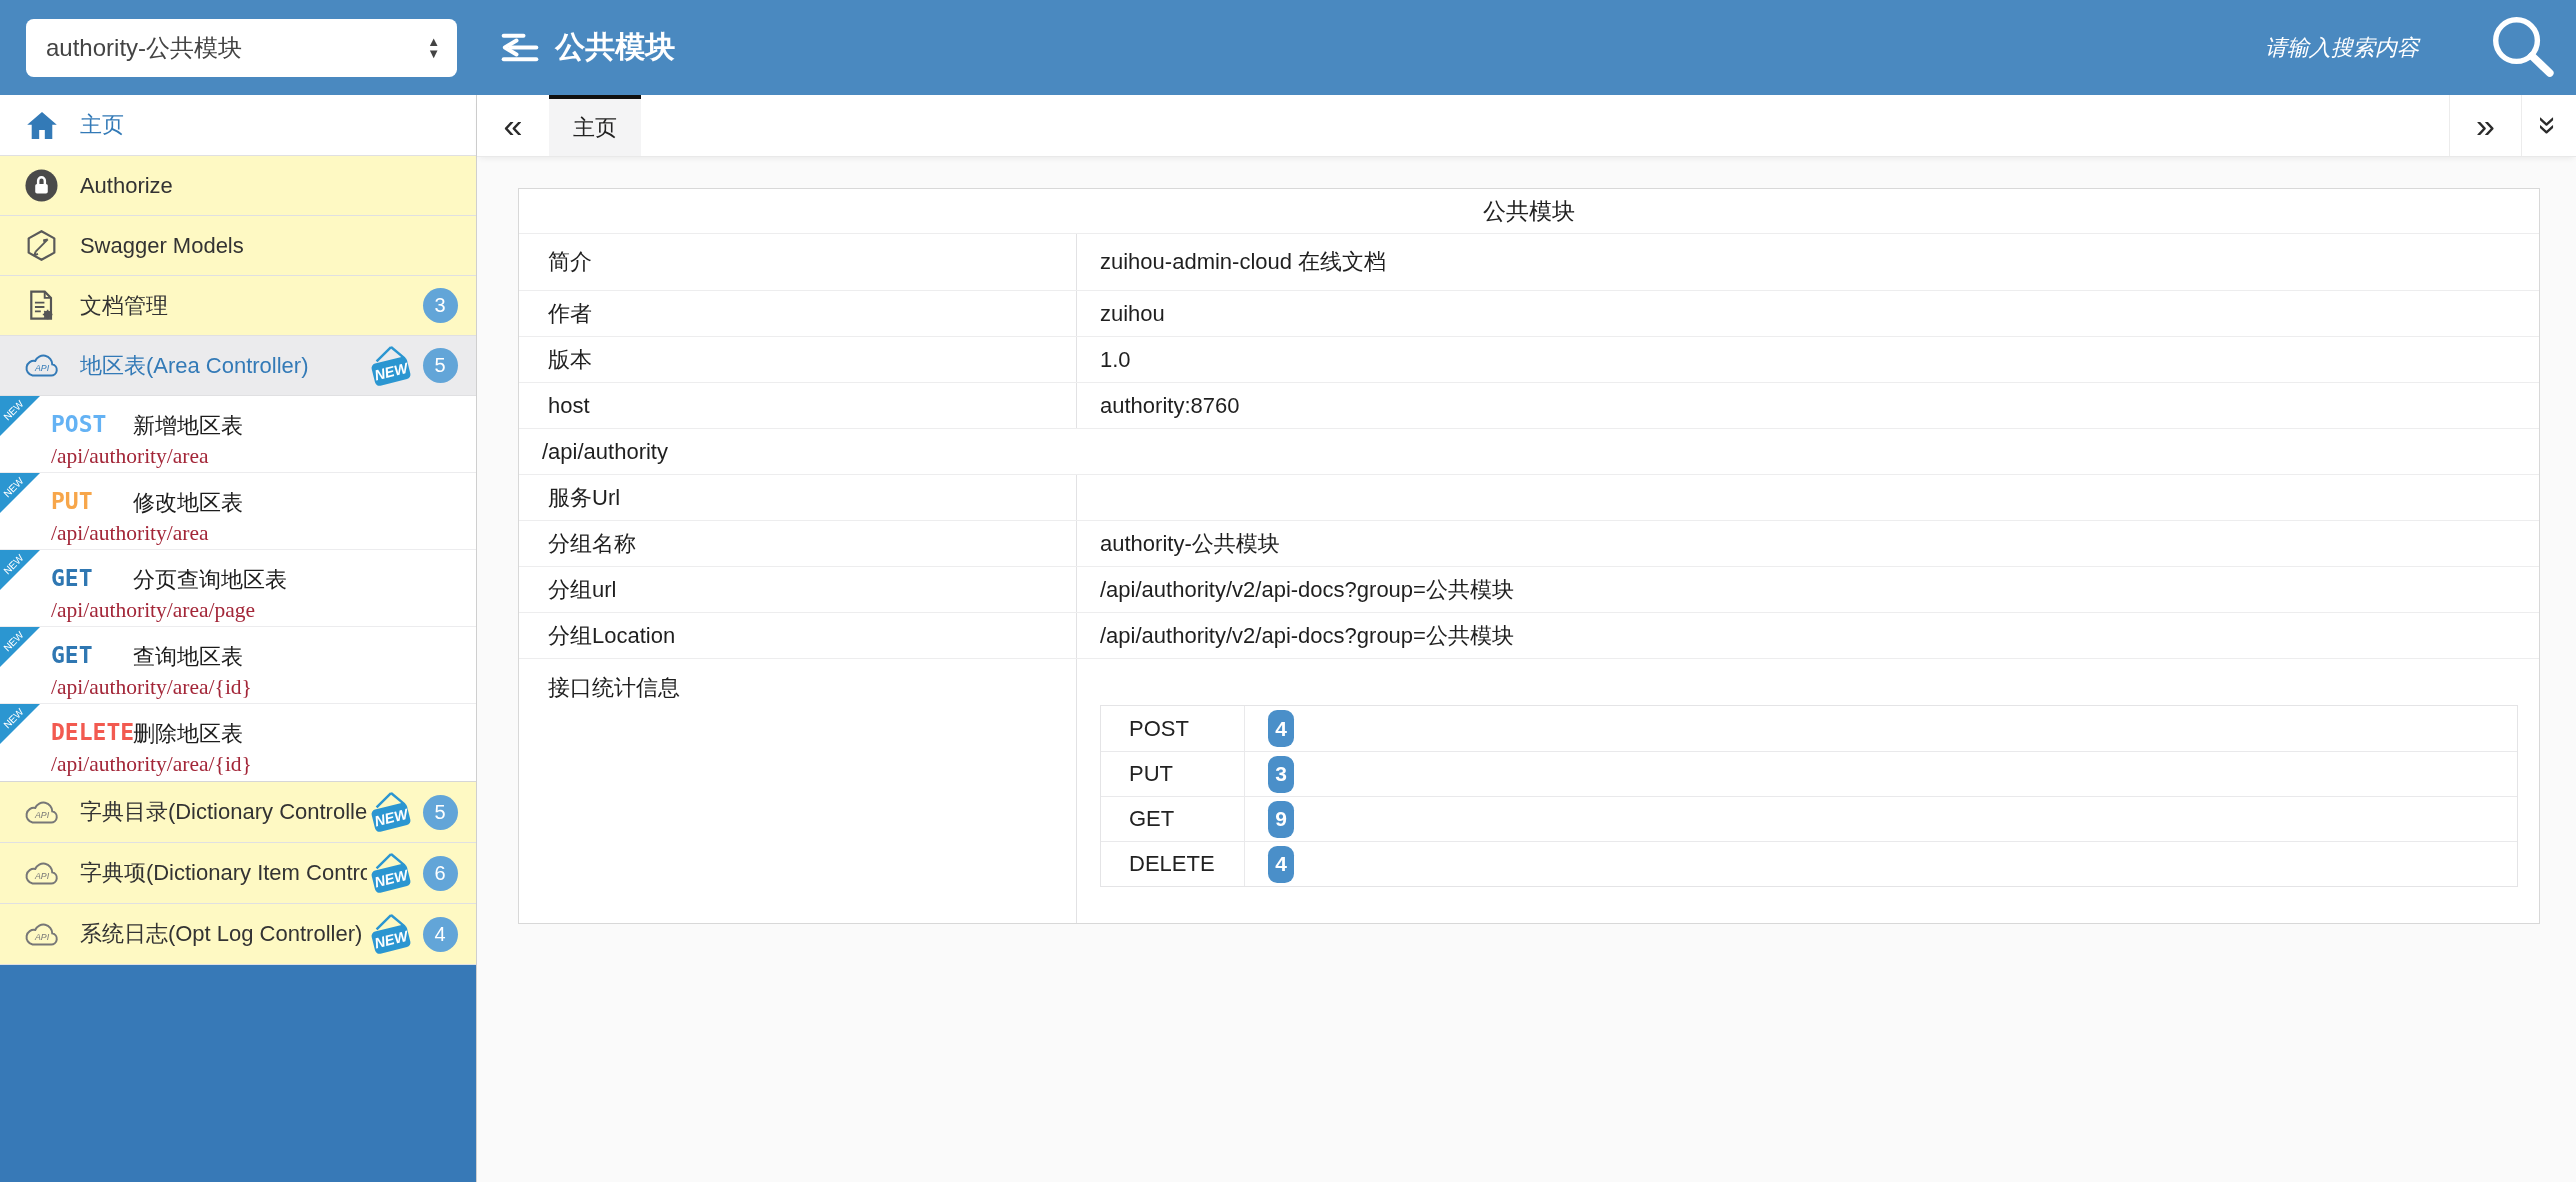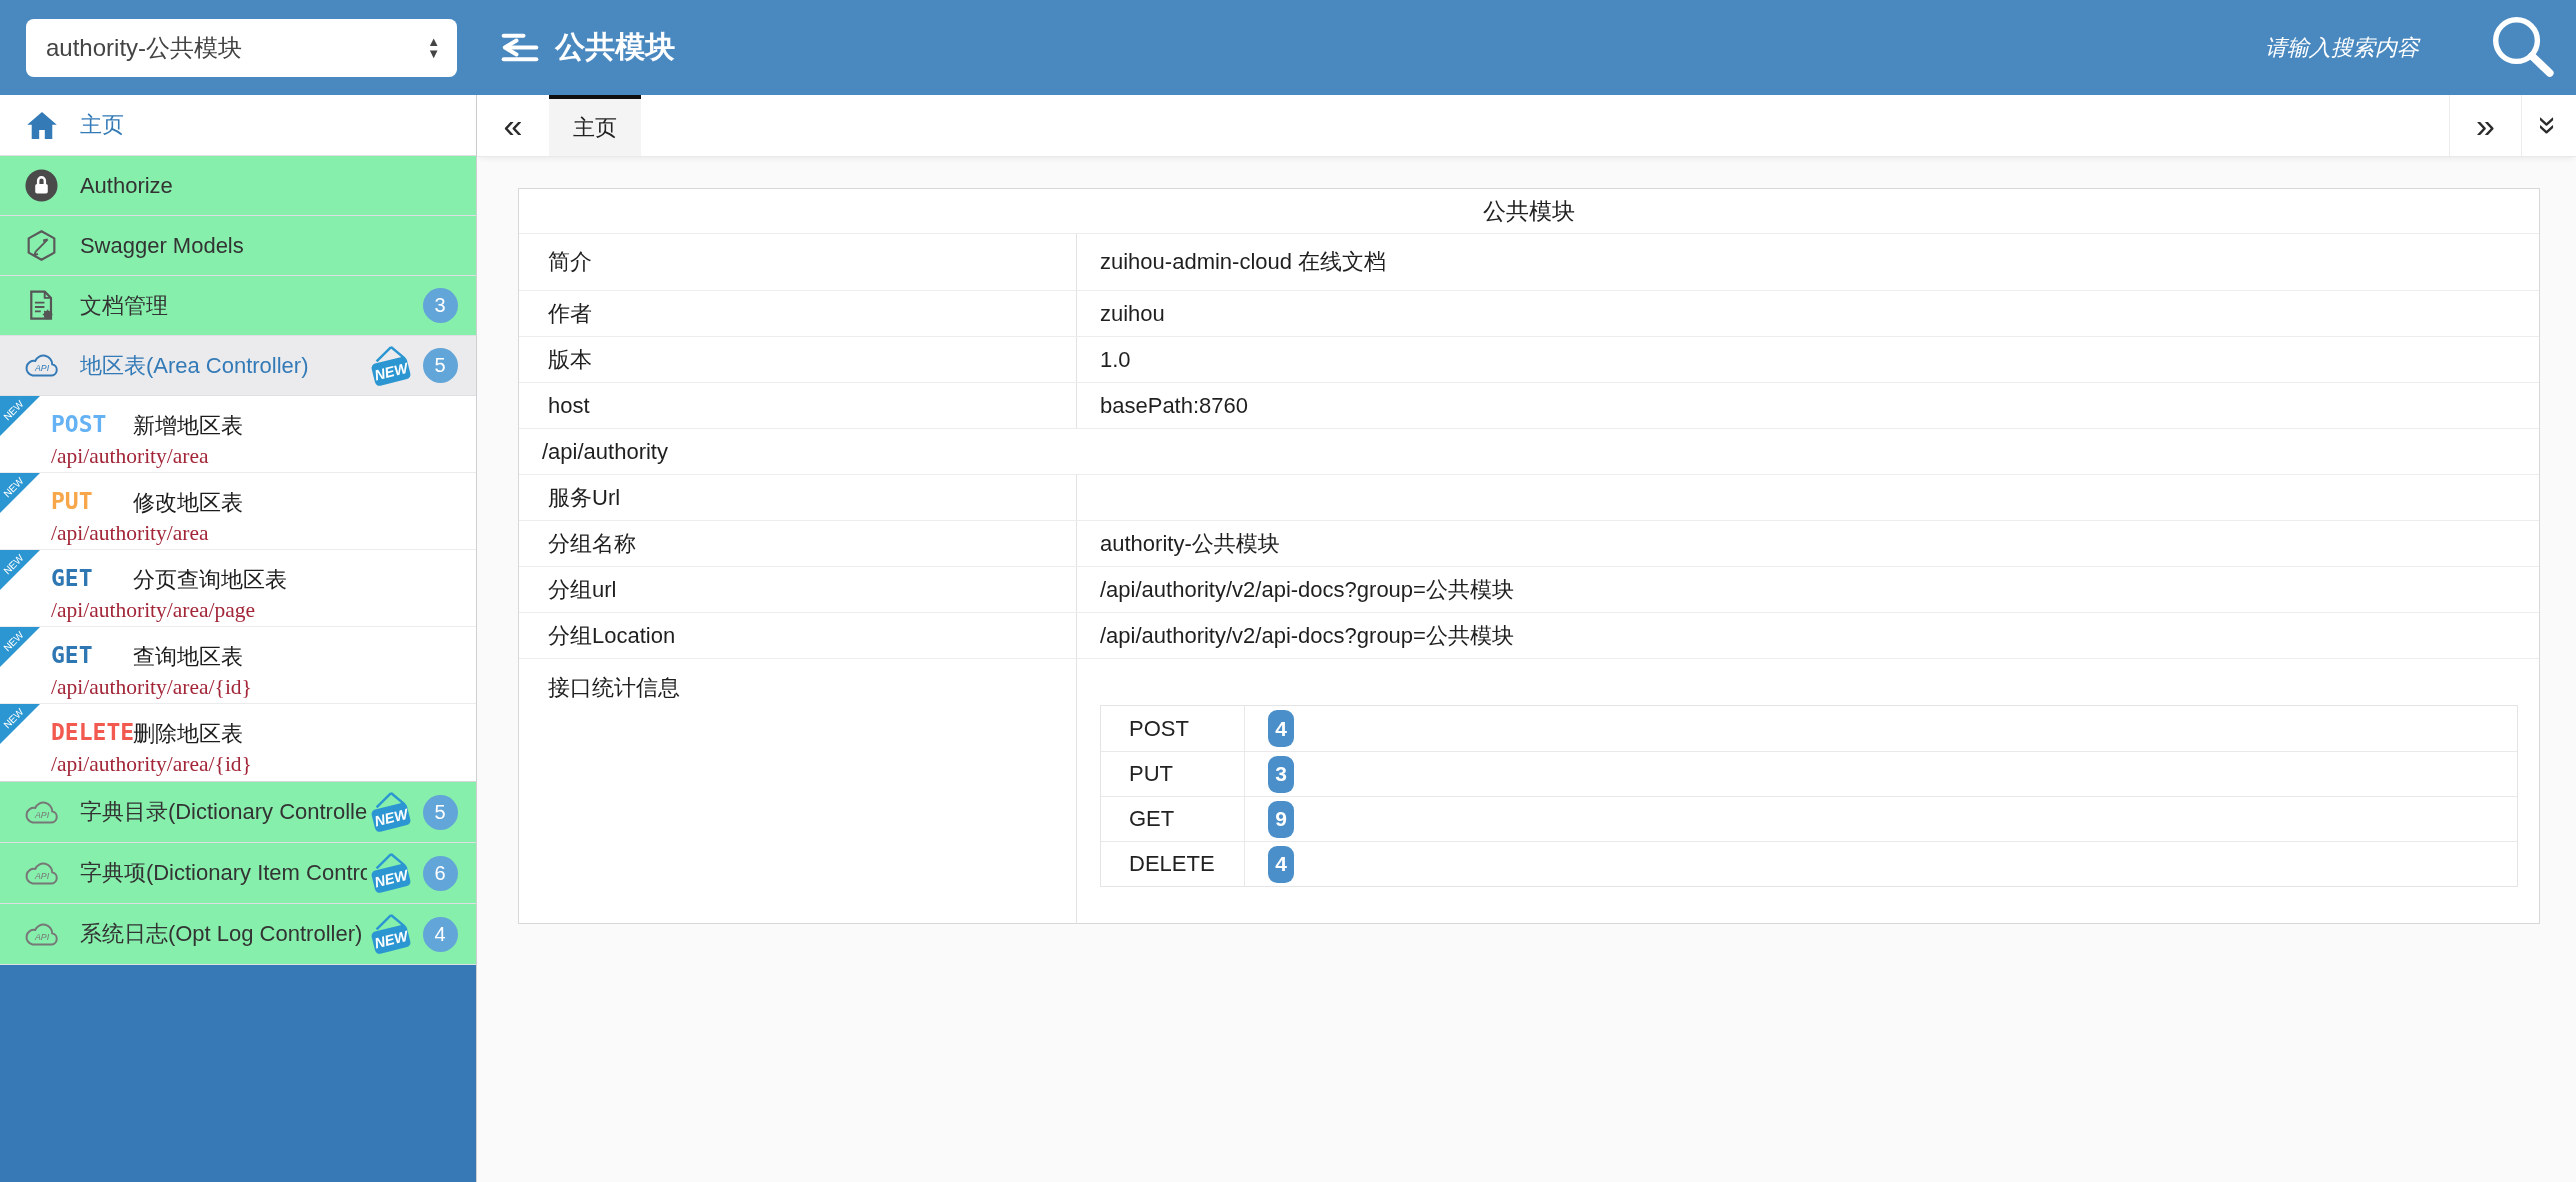--- a/index.html
+++ b/index.html
@@ -19,21 +19,21 @@
   .header-right { margin-left:auto; display:flex; align-items:center; margin-right:17px;font-style:italic; }
   .search-text { color:#fff; font-size:22px; margin-right:69px; }
 
   
   .layout { flex:1; display:flex; min-height:0;justify-content:center; }
 
   
   .sidebar { width:477px; flex-shrink:0; background:#fff; border-right:0.8px solid #cfcfcf;
              display:flex; flex-direction:column; }
   .side-row { height:60px; display:flex; align-items:center; padding:0 18.4px 0 21.5px;
-              border-bottom:0.8px solid #e0e0e2; background:#86efac; font-size:22px; color:#333; cursor:pointer; }
+              border-bottom:0.8px solid #e0e0e2; background:#fef9c3; font-size:22px; color:#333; cursor:pointer; }
   .side-row .row-icon { width:40px; display:flex; justify-content:center; align-items:center; margin-right:18.4px; flex-shrink:0; }
   .side-row.home { height:61px; background:#fff; color:#337ab7; }
   .side-row.controller { height:61px; }
   .side-row.controller.selected { height:60px; background:#ebebed; color:#337ab7; }
   .ctrl-label { white-space:nowrap; overflow:hidden; }
   .right-badges { margin-left:auto; display:flex; align-items:center; }
   .count-badge { width:35px; height:35px; border-radius:50%; background:#62a5d8; color:#fff;
                  display:flex; align-items:center; justify-content:center; font-size:20px; margin-left:7.7px; flex-shrink:0; }
   .cloud-gray { color:#777; }
   .cloud-blue { color:#337ab7; }
@@ -334,21 +334,21 @@
           <div class="t-row">
             <div class="t-label">作者</div>
             <div class="t-value">zuihou</div>
           </div>
           <div class="t-row">
             <div class="t-label">版本</div>
             <div class="t-value">1.0</div>
           </div>
           <div class="t-row">
             <div class="t-label">host</div>
-            <div class="t-value">basePath:8760</div>
+            <div class="t-value">authority:8760</div>
           </div>
           <div class="t-row">
             <div class="t-value">/api/authority</div>
           </div>
           <div class="t-row">
             <div class="t-label">服务Url</div>
             <div class="t-value"></div>
           </div>
           <div class="t-row">
             <div class="t-label">分组名称</div>

